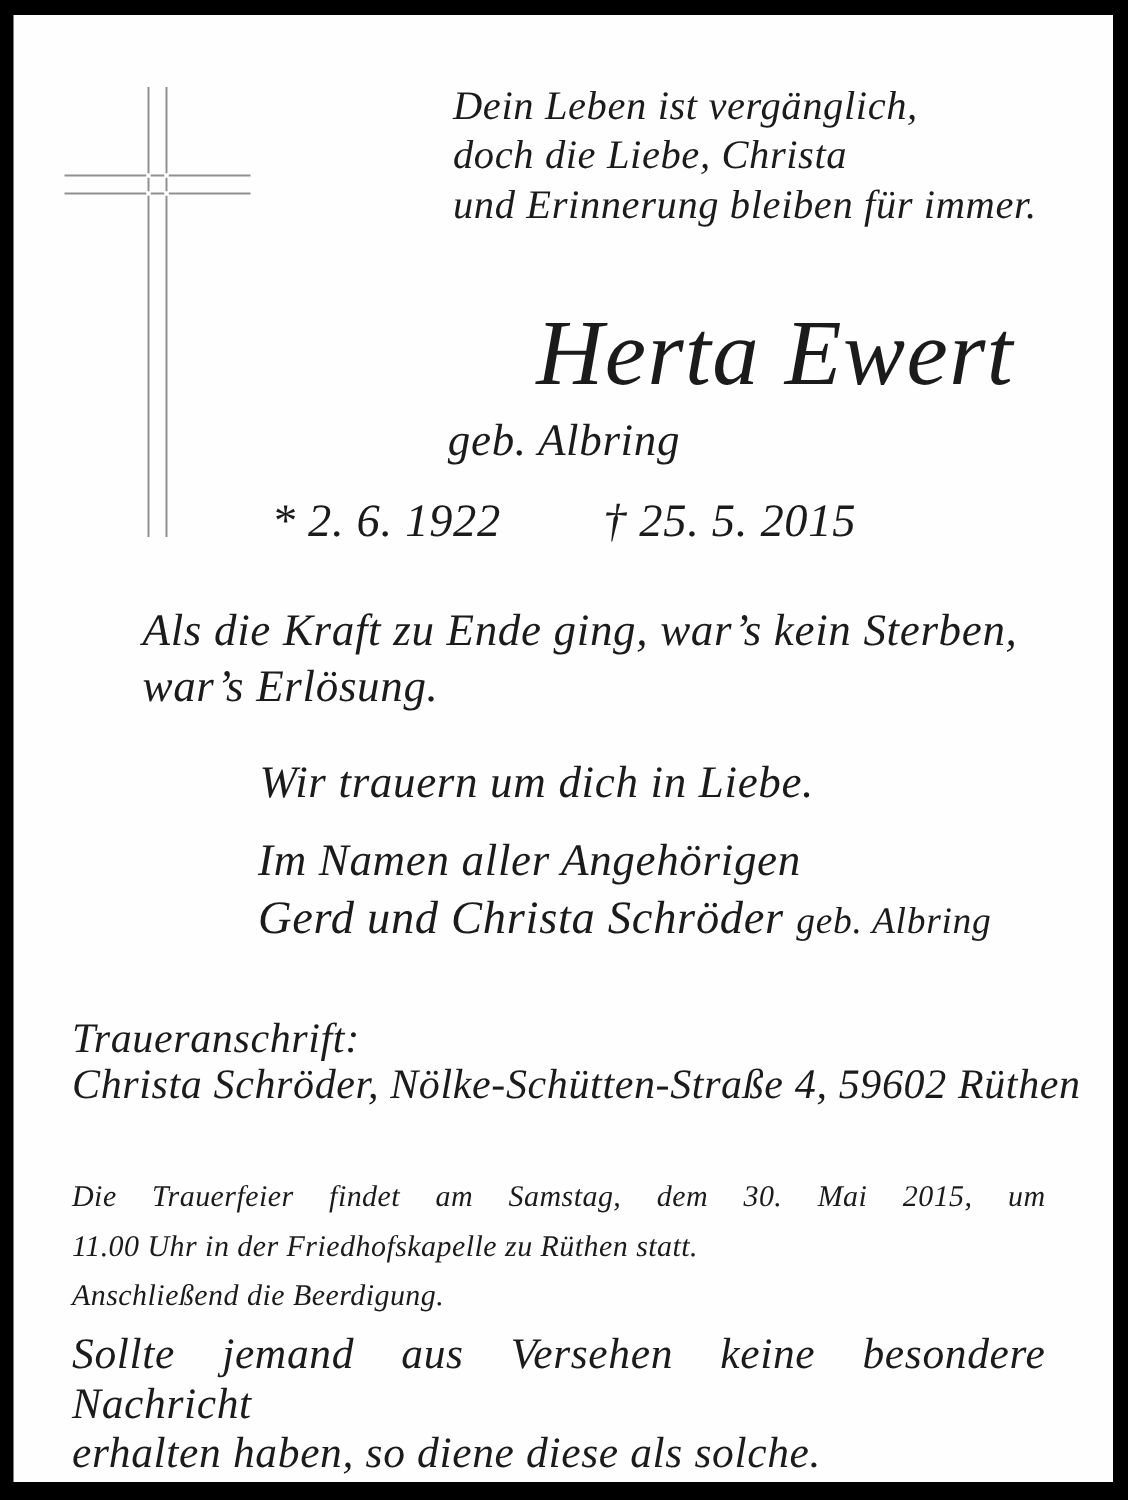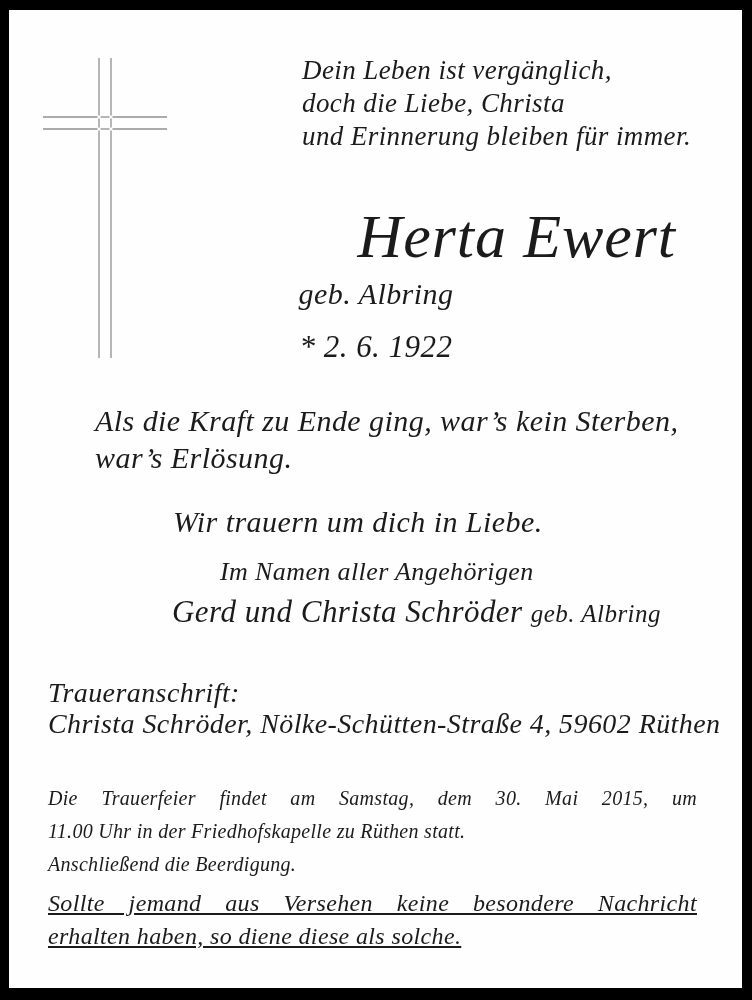--- a/index.html
+++ b/index.html
@@ -35,29 +35,29 @@
   .maiden-block { left: 76px; top: 277px; width: 600px; text-align: center; font-size: 30px; }
   .dates-block {
     left: 76px; top: 329px; width: 600px;
     display: flex; justify-content: center; gap: 68px;
     font-size: 31px;
   }
 
   .eulogy-verse { left: 95px; top: 402px; font-size: 30px; line-height: 37px; }
 
   .sorrow-line { left: 173px; top: 505px; font-size: 30px; }
-  .behalf-line { left: 172px; top: 557px; font-size: 26px; margin-left: 48px; }
+  .behalf-line { left: 172px; top: 557px; font-size: 30px; }
   .family-line { left: 172px; top: 594px; font-size: 31px; }
   .family-line .maiden-suffix { font-size: 25px; }
 
   .addr-label { left: 48px; top: 677px; font-size: 28px; }
   .addr-value { left: 48px; top: 708px; font-size: 28px; text-align: right; }
 
   .funeral-block { left: 48px; top: 782px; width: 649px; font-size: 20px; line-height: 33px; }
-  .notice-block  { left: 48px; top: 887px; width: 649px; font-size: 24px; line-height: 33px; text-decoration: underline; }
+  .notice-block  { left: 48px; top: 887px; width: 649px; font-size: 29px; line-height: 33px; }
   .justify-line { text-align: justify; text-align-last: justify; white-space: normal; }
 </style>
 </head>
 <body>
 
 <div class="stage">
   <div class="paper"></div>
 
   <div class="cross-wrap">
     <svg width="130" height="305" viewBox="0 0 130 305" xmlns="http://www.w3.org/2000/svg">
@@ -85,20 +85,21 @@
   <div class="txt opening-verse">
     <div>Dein Leben ist vergänglich,</div>
     <div>doch die Liebe, Christa</div>
     <div>und Erinnerung bleiben für immer.</div>
   </div>
 
   <div class="txt name-block">Herta Ewert</div>
   <div class="txt maiden-block">geb. Albring</div>
   <div class="txt dates-block">
     <span>* 2. 6. 1922</span>
+    <span>† 25. 5. 2015</span>
   </div>
 
   <div class="txt eulogy-verse">
     <div>Als die Kraft zu Ende ging, war’s kein Sterben,</div>
     <div>war’s Erlösung.</div>
   </div>
 
   <div class="txt sorrow-line">Wir trauern um dich in Liebe.</div>
   <div class="txt behalf-line">Im Namen aller Angehörigen</div>
   <div class="txt addr-label">Traueranschrift:</div>

